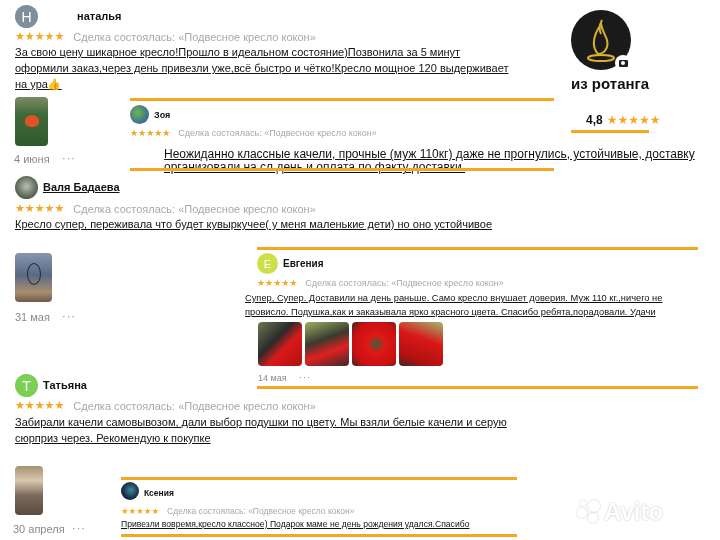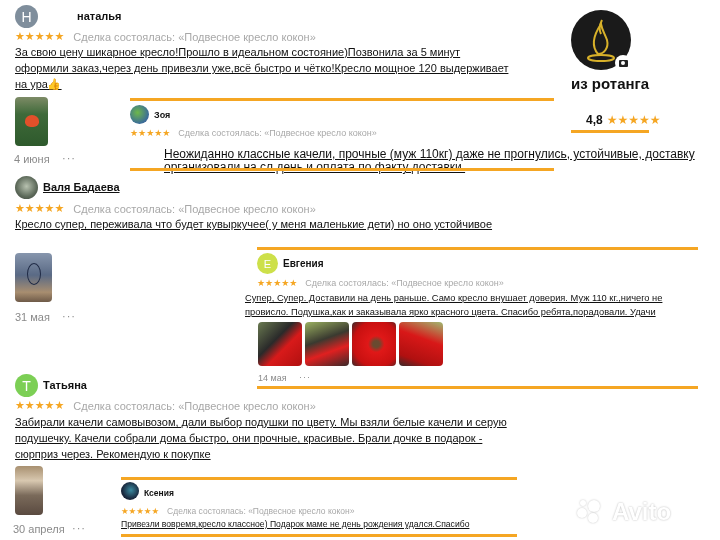--- a/index.html
+++ b/index.html
@@ -114,40 +114,39 @@
 <div class="abs avatar" style="left:15px;top:374px;width:23px;height:23px;background:#7ccf55;">
   <span>Т</span>
 </div>
 <div class="abs name" style="left:43px;top:379px;font-size:11px;">Татьяна</div>
 <div class="abs row" style="left:15px;top:399px;font-size:11px;">
   <span class="stars" style="font-size:11px;margin-right:9px;">★★★★★</span>
   <span class="deal">Сделка состоялась: «Подвесное кресло кокон»</span>
 </div>
 <div class="abs text" style="left:15px;top:414px;font-size:11px;line-height:16px;">
   <div>Забирали качели самовывозом, дали выбор подушки по цвету. Мы взяли белые качели и серую</div>
-  <div>подушечку. Качели собрали дома быстро, они прочные, красивые. Брали дочке в подарок -</div>
   <div>сюрприз через. Рекомендую к покупке</div>
 </div>
 <div class="abs thumb" style="left:15px;top:466px;width:28px;height:49px;background:linear-gradient(180deg,#a89070 0%,#d8c8b0 30%,#7a6a5a 60%,#5a4a40 100%);"></div>
 <div class="abs date" style="left:13px;top:523px;font-size:11px;">30 апреля</div>
 <div class="abs dots" style="left:72px;top:522px;font-size:11px;">···</div>
 
 <div class="abs bar" style="left:121px;top:477px;width:396px;"></div>
 <div class="abs avatar" style="left:121px;top:482px;width:18px;height:18px;background:radial-gradient(circle at 55% 45%,#3a8aa0,#1a2a40 60%,#0a0a18);"></div>
 <div class="abs name" style="left:144px;top:488px;font-size:8.5px;">Ксения</div>
 <div class="abs row" style="left:121px;top:506px;font-size:8.5px;">
   <span class="stars" style="font-size:8.5px;margin-right:8px;">★★★★★</span>
   <span class="deal">Сделка состоялась: «Подвесное кресло кокон»</span>
 </div>
 <div class="abs text" style="left:121px;top:518px;font-size:8.6px;line-height:12px;">
   <div>Привезли вовремя,кресло классное) Подарок маме не день рождения удался.Спасибо</div>
 </div>
 <div class="abs bar" style="left:121px;top:534px;width:396px;"></div>
 
-<div class="abs row" style="left:577px;top:498px;gap:8px;">
+<div class="abs row" style="left:577px;top:498px;">
   <div style="position:relative;width:24px;height:24px;margin-right:3px;">
     <div style="position:absolute;left:0;top:8px;width:10px;height:10px;border-radius:50%;background:#fff;box-shadow:0 0 2px rgba(0,0,0,0.25);"></div>
     <div style="position:absolute;left:11px;top:0;width:12px;height:12px;border-radius:50%;background:#fff;box-shadow:0 0 2px rgba(0,0,0,0.25);"></div>
     <div style="position:absolute;left:3px;top:0;width:6px;height:6px;border-radius:50%;background:#fff;box-shadow:0 0 2px rgba(0,0,0,0.25);"></div>
     <div style="position:absolute;left:11px;top:13px;width:10px;height:10px;border-radius:50%;background:#fff;box-shadow:0 0 2px rgba(0,0,0,0.25);"></div>
   </div>
   <span style="font-size:24px;font-weight:bold;color:#fff;text-shadow:0 0 2px rgba(0,0,0,0.3);">Avito</span>
 </div>
 
 </body></html>

